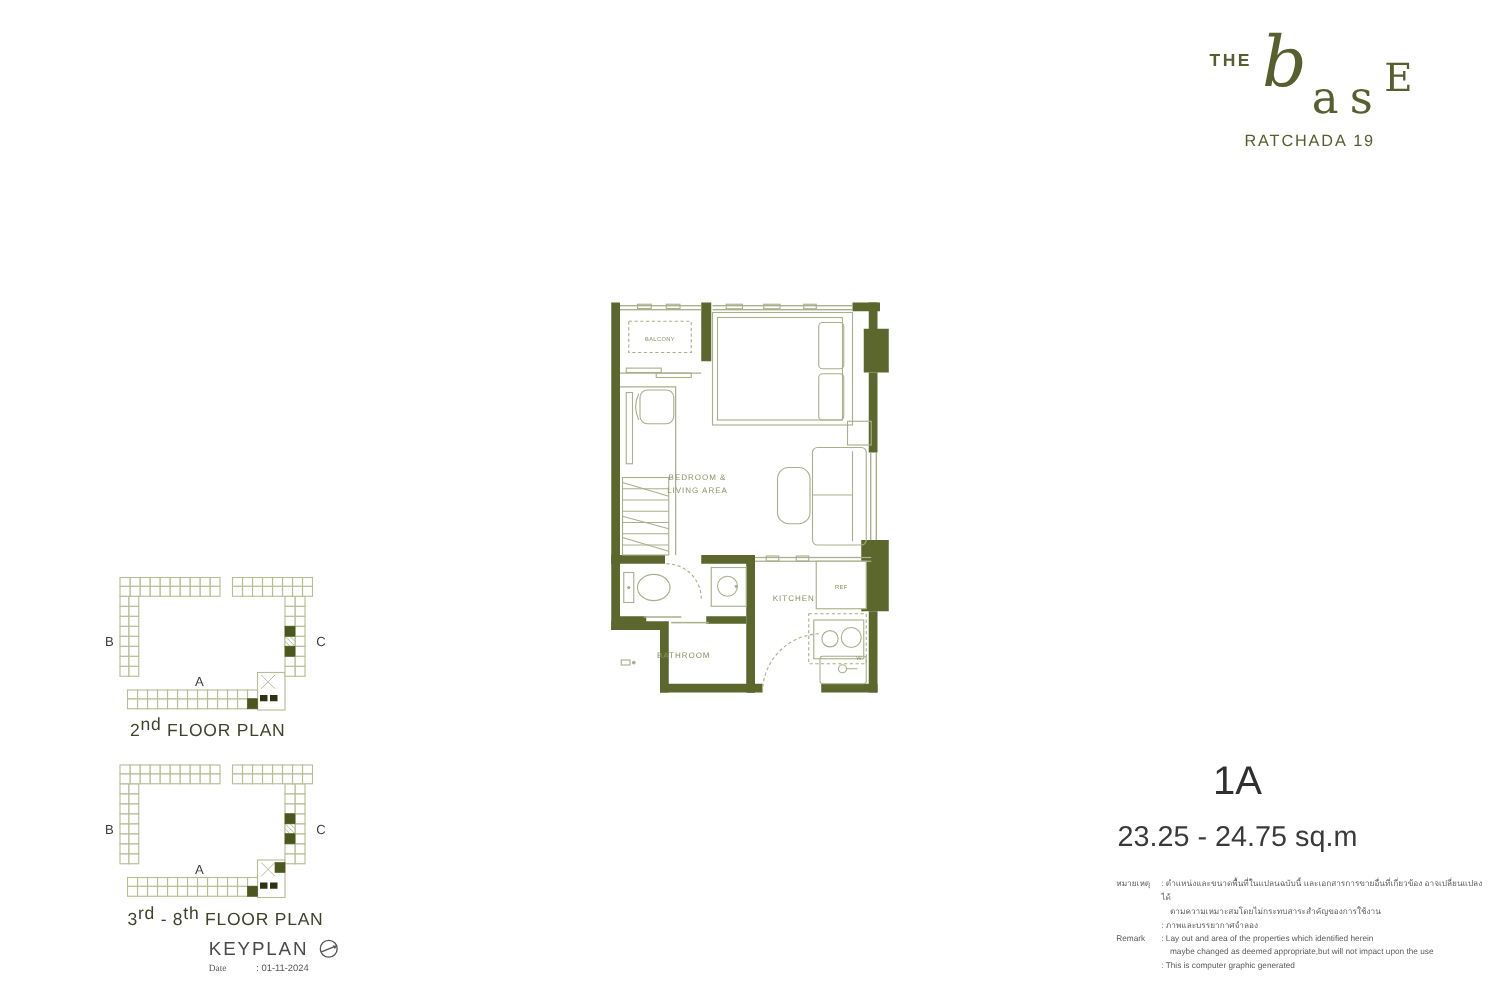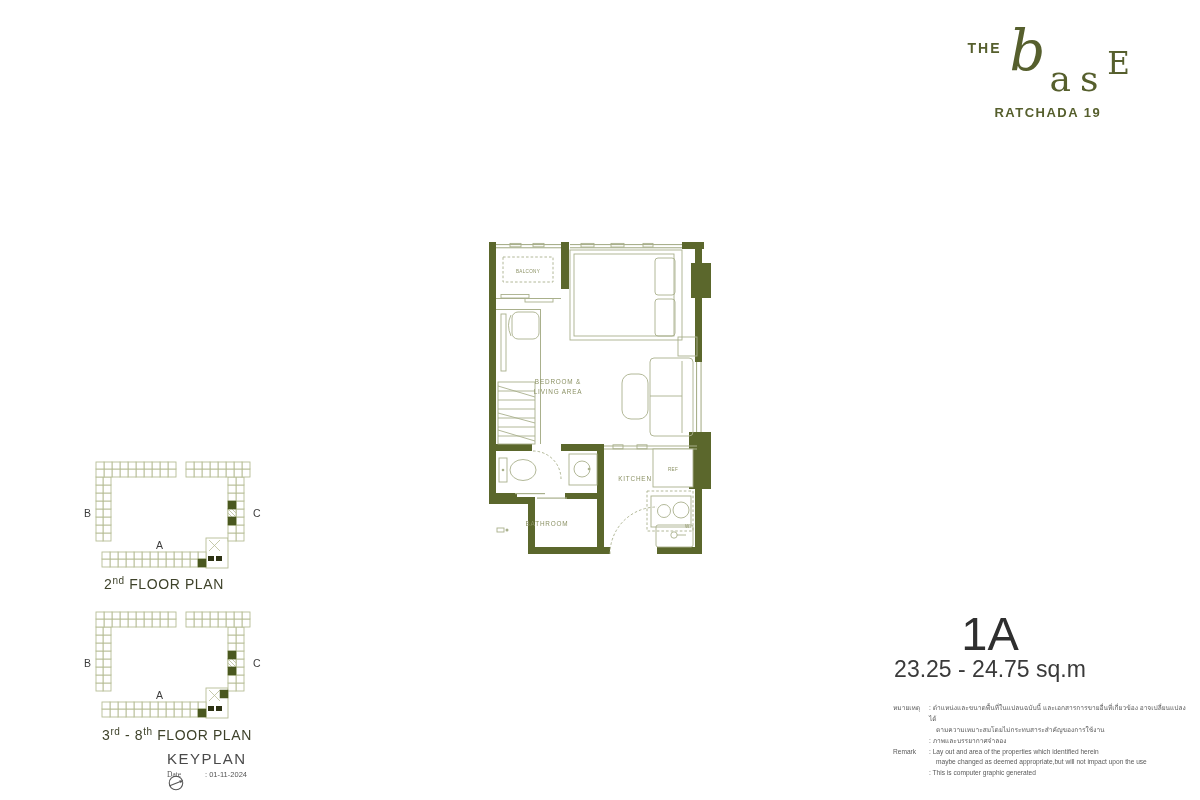--- a/index.html
+++ b/index.html
@@ -11,52 +11,52 @@
     overflow:hidden;
   }
 
   
   .logo { position:absolute; top:26px; right:70px; text-align:center; color:var(--logo); }
   .logo-row { display:flex; align-items:flex-start; justify-content:space-between; }
   .logo-the { font-size:14px; font-weight:bold; letter-spacing:2px; margin-top:14px; margin-right:8px; }
   .logo-b { font-family:"DejaVu Serif", serif; font-style:italic; font-size:56px; line-height:0.9; font-weight:400; }
   .logo-as { font-family:"DejaVu Serif", serif; font-size:36px; letter-spacing:9px; margin-left:4px; margin-top:32px; display:inline-block; }
   .logo-e { font-family:"DejaVu Serif", serif; font-size:31px; margin-top:19px; display:inline-block; }
-  .logo-project { font-size:13px; font-weight:bold; letter-spacing:1.5px; margin-top:6px; margin-right:2px; }
+  .logo-project { font-size:13px; font-weight:normal; letter-spacing:1.5px; margin-top:6px; margin-right:2px; }
 
   
   .floorplan { position:absolute; left:485px; top:237px; }
   .wall { fill:var(--wall); }
   .thin { fill:var(--furn); }
   .furn { fill:none; stroke:var(--furn); stroke-width:0.9; }
   .furnfill { fill:#ffffff; stroke:var(--furn); stroke-width:0.9; }
   .dash { fill:none; stroke:var(--furn); stroke-width:0.9; stroke-dasharray:2.6 2; }
   .dot { fill:var(--furn); }
   .rlabel { fill:var(--label); font-size:6.4px; letter-spacing:0.8px; font-family:"Liberation Sans",sans-serif; }
   .rlabel-s { fill:var(--label); font-size:4.6px; letter-spacing:0.3px; font-family:"Liberation Sans",sans-serif; }
 
   
   .keyplan { position:absolute; }
   .kp-cell { fill:#ffffff; stroke:var(--kpline); stroke-width:0.9; }
   .kp-dark { fill:var(--kphl); stroke:var(--kphl); stroke-width:0.5; }
   .kp-black { fill:#2e3314; }
   .kp-stroke { fill:none; stroke:var(--kpline); stroke-width:0.8; }
   .kp-wing-label { fill:#3c3c3c; font-size:10.5px; font-family:"Liberation Sans",sans-serif; }
   .kp-caption { position:absolute; font-size:14px; color:#3e422a; letter-spacing:0.6px; }
-  .kp-caption .sup { font-size:10px; position:relative; top:-5px; }
-
-  
-  .kpf-title-row { position:absolute; left:167px; top:750px; display:flex; gap:7px;flex-direction:column; }
+  .kp-caption .sup { font-size:14px; position:relative; top:-5px; }
+
+  
+  .kpf-title-row { position:absolute; left:167px; top:750px; display:flex; align-items:center; gap:7px; }
   .kpf-title { font-size:15px; letter-spacing:1.5px; color:#4a4a4a; }
   .kpf-date-row { position:absolute; left:167px; top:770px; display:flex; font-size:7.5px; color:#555; }
   .kpf-date-label { width:38px;font-family:Liberation Serif, serif; }
 
   
   .unit-name { position:absolute; left:880px; top:606px; width:220px; text-align:center;
-               font-size:47px; color:#2f2f2f; }
+               font-size:32px; color:#2f2f2f; }
   .unit-area { position:absolute; left:880px; top:656px; width:220px; text-align:center;
                font-size:23px; color:#3a3a3a; }
 
   
   .remark { position:absolute; left:893px; top:703px; width:300px; font-size:6.6px;
             color:#5a5a5a; line-height:1.65; }
   .remark-row { display:flex; }
   .remark-row .lbl { width:36px; flex:0 0 36px; }
   .remark-row .txt { flex:1; }
   .remark-row .txt.cont { padding-left:7px; }

